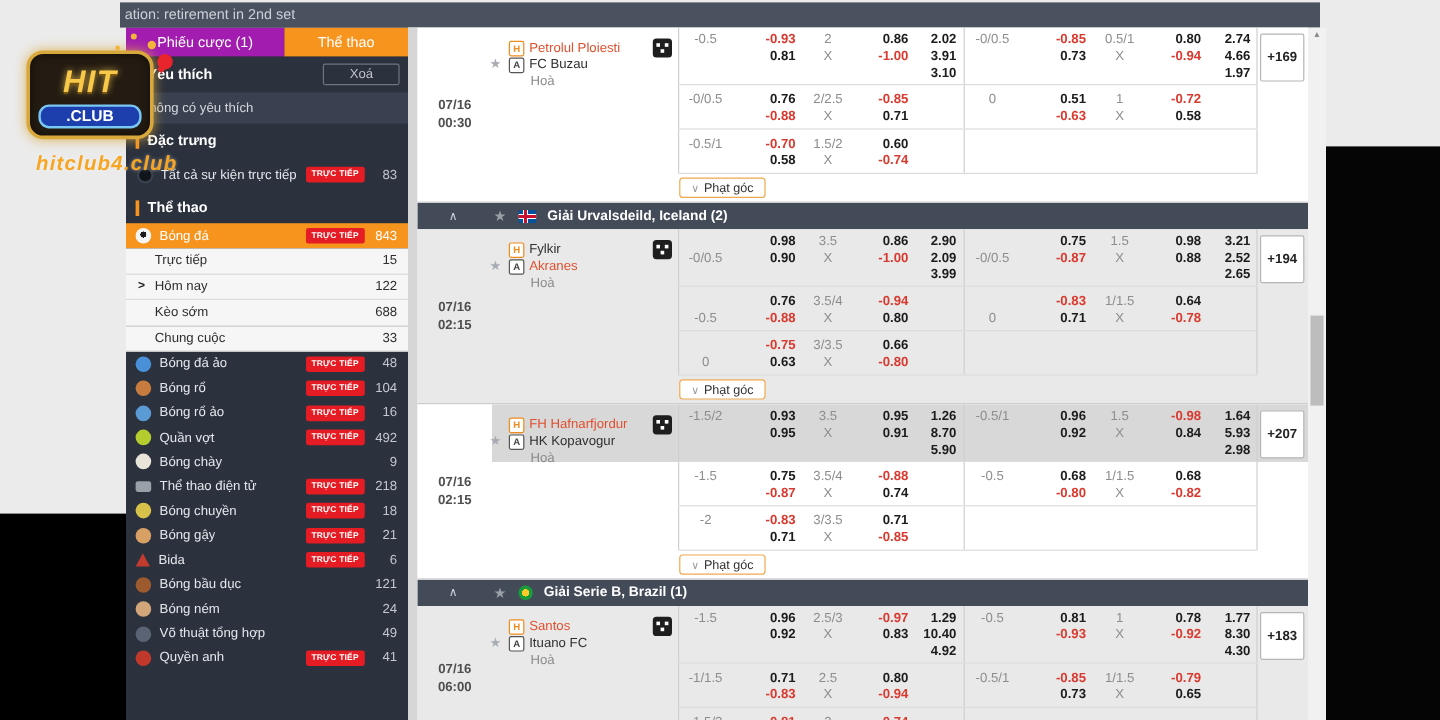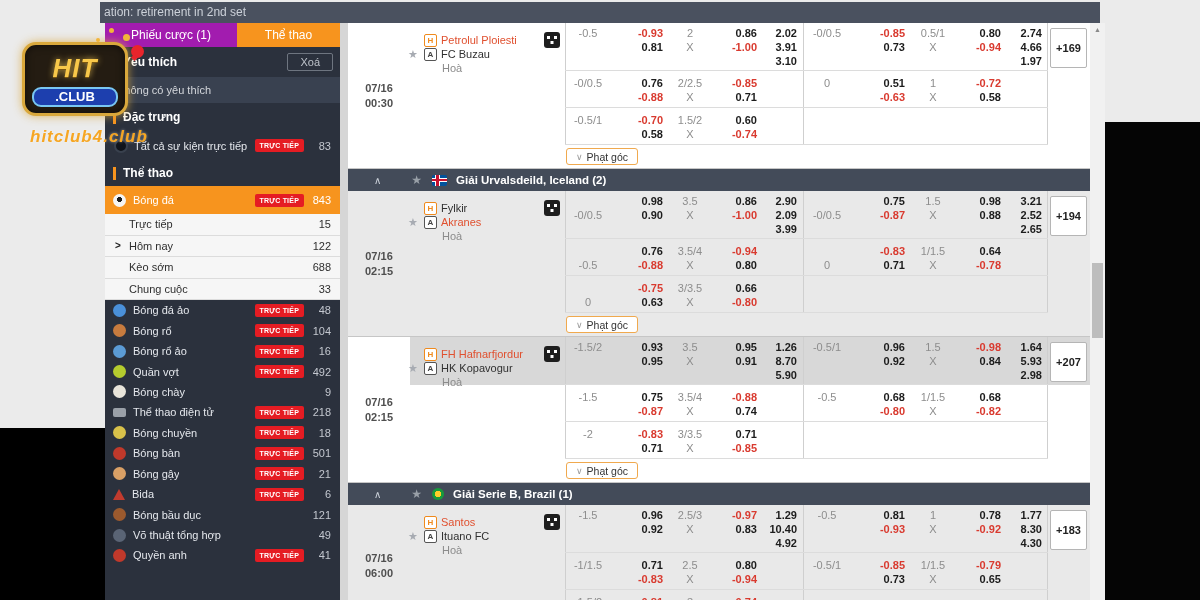--- a/index.html
+++ b/index.html
@@ -23,30 +23,30 @@
   .tab{display:flex;align-items:center;justify-content:center;font-size:12px;color:#fff;cursor:pointer}
   .tab.bets{width:132px;background:#a21caf}
   .tab.sports{flex:1;background:var(--accent)}
   .red-dot{position:absolute;left:26px;top:22px;width:13px;height:13px;border-radius:50%;background:#e8252c;z-index:45}
   .red-dot::after{content:"";position:absolute;left:1px;bottom:-2px;width:5px;height:5px;background:#e8252c;transform:rotate(45deg)}
   .shead{height:26px;display:flex;align-items:center;font-weight:bold;color:#fff;font-size:12px}
   .shead.fav{height:30px}
   .shead.feat{height:28px}
   .obar{width:3px;height:13px;background:var(--accent);margin:0 7px 0 8px;flex:none}
   .xoa{margin-left:auto;margin-right:7px;background:transparent;border:1px solid #6e7580;color:#bcc1c9;
-    font-size:11px;padding:2px 12px;border-radius:2px;font-family:inherit}
+    font-size:11px;padding:2px 21px;border-radius:2px;font-family:inherit}
   .nofav{height:26px;background:#394150;color:#d4d7dc;display:flex;align-items:center;padding-left:12px}
   .alllive{height:29px;display:flex;align-items:center}
   .live-circ{width:14px;height:14px;border-radius:50%;background:#10141b;border:2px solid #39414e;margin:0 6px 0 9px;flex:none}
   .sp{flex:1}
   .badge{background:var(--lred);color:#fff;font-size:7px;font-weight:bold;padding:3px 5px;border-radius:2px;
     letter-spacing:.2px;line-height:1;flex:none;white-space:nowrap}
   .scount{width:36px;text-align:right;padding-right:9px;color:#c3c7cf;flex:none}
   .srow{display:flex;align-items:center}
-  .srow.active{height:28px;background:var(--accent);color:#fff}
+  .srow.active{height:21px;background:var(--accent);color:#fff}
   .srow.active .scount{color:#fff}
   .srow.sub{height:21.5px;background:#f6f6f6;color:#2e2e2e;border-bottom:1px solid #dcdcdc;padding-left:24px}
   .srow.sub .scount{color:#2e2e2e}
   .srow.sport{height:20.45px}
   .sicon{width:13px;height:13px;border-radius:50%;margin:0 7px 0 8px;flex:none}
   .sicon.ball{background:radial-gradient(circle at 50% 42%,#1d1d1d 0 2.5px,#f5f5f5 2.6px)}
   .sicon.rect{border-radius:2px;height:9px}
   .sicon.triangle{width:0;height:0;border-radius:0;background:transparent !important;
     border-left:6px solid transparent;border-right:6px solid transparent;border-bottom:11px solid #c23b2e;height:0}
   .sarrow{width:14px;margin-left:-14px;font-weight:bold;color:#222;font-size:10px}
@@ -240,45 +240,44 @@
           <span class="scount">218</span>
         </div>
         <div class="srow sport">
           <span class="sicon" style="background: rgb(216, 193, 74);"></span>
           <span class="slabel">Bóng chuyền</span>
           <span class="sp"></span>
           <span class="badge">TRỰC TIẾP</span>
           <span class="scount">18</span>
         </div>
         <div class="srow sport">
-          <span class="sicon" style="background: rgb(192, 57, 43);"></span>
-          <span class="slabel">Bóng bàn</span>
-          <span class="sp"></span>
-          <span class="badge">TRỰC TIẾP</span>
-          <span class="scount">501</span>
-        </div>
-        <div class="srow sport">
           <span class="sicon" style="background: rgb(217, 160, 102);"></span>
           <span class="slabel">Bóng gậy</span>
           <span class="sp"></span>
           <span class="badge">TRỰC TIẾP</span>
           <span class="scount">21</span>
         </div>
         <div class="srow sport">
           <span class="sicon triangle" style="border-bottom-color: rgb(194, 59, 46);"></span>
           <span class="slabel">Bida</span>
           <span class="sp"></span>
           <span class="badge">TRỰC TIẾP</span>
           <span class="scount">6</span>
         </div>
         <div class="srow sport">
           <span class="sicon" style="background: rgb(156, 90, 46);"></span>
           <span class="slabel">Bóng bầu dục</span>
           <span class="sp"></span>
           <span class="scount">121</span>
+        </div>
+        <div class="srow sport">
+          <span class="sicon" style="background: rgb(210, 166, 121);"></span>
+          <span class="slabel">Bóng ném</span>
+          <span class="sp"></span>
+          <span class="scount">24</span>
         </div>
         <div class="srow sport">
           <span class="sicon" style="background: rgb(90, 100, 117);"></span>
           <span class="slabel">Võ thuật tổng hợp</span>
           <span class="sp"></span>
           <span class="scount">49</span>
         </div>
         <div class="srow sport">
           <span class="sicon" style="background: rgb(192, 57, 43);"></span>
           <span class="slabel">Quyền anh</span>

